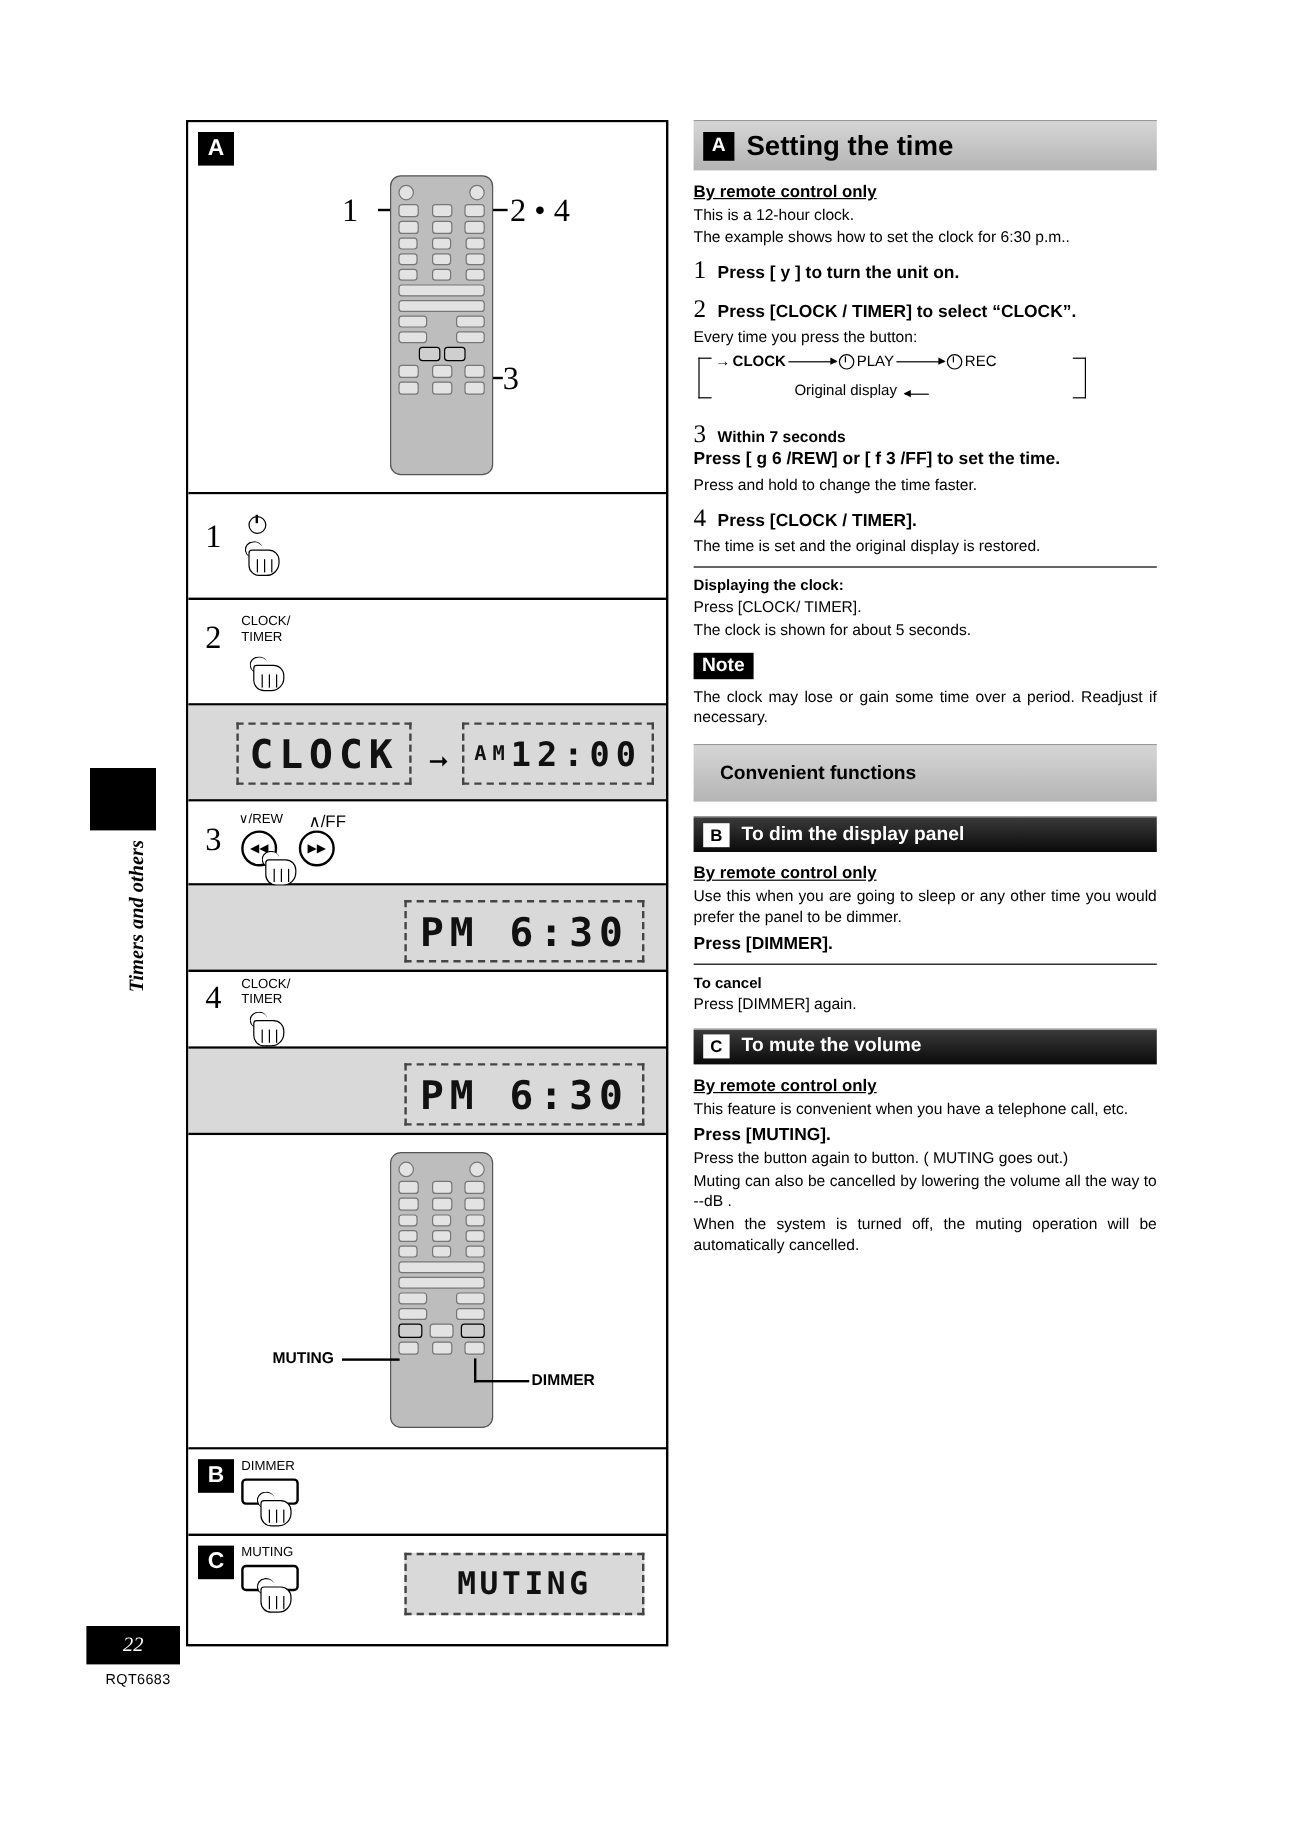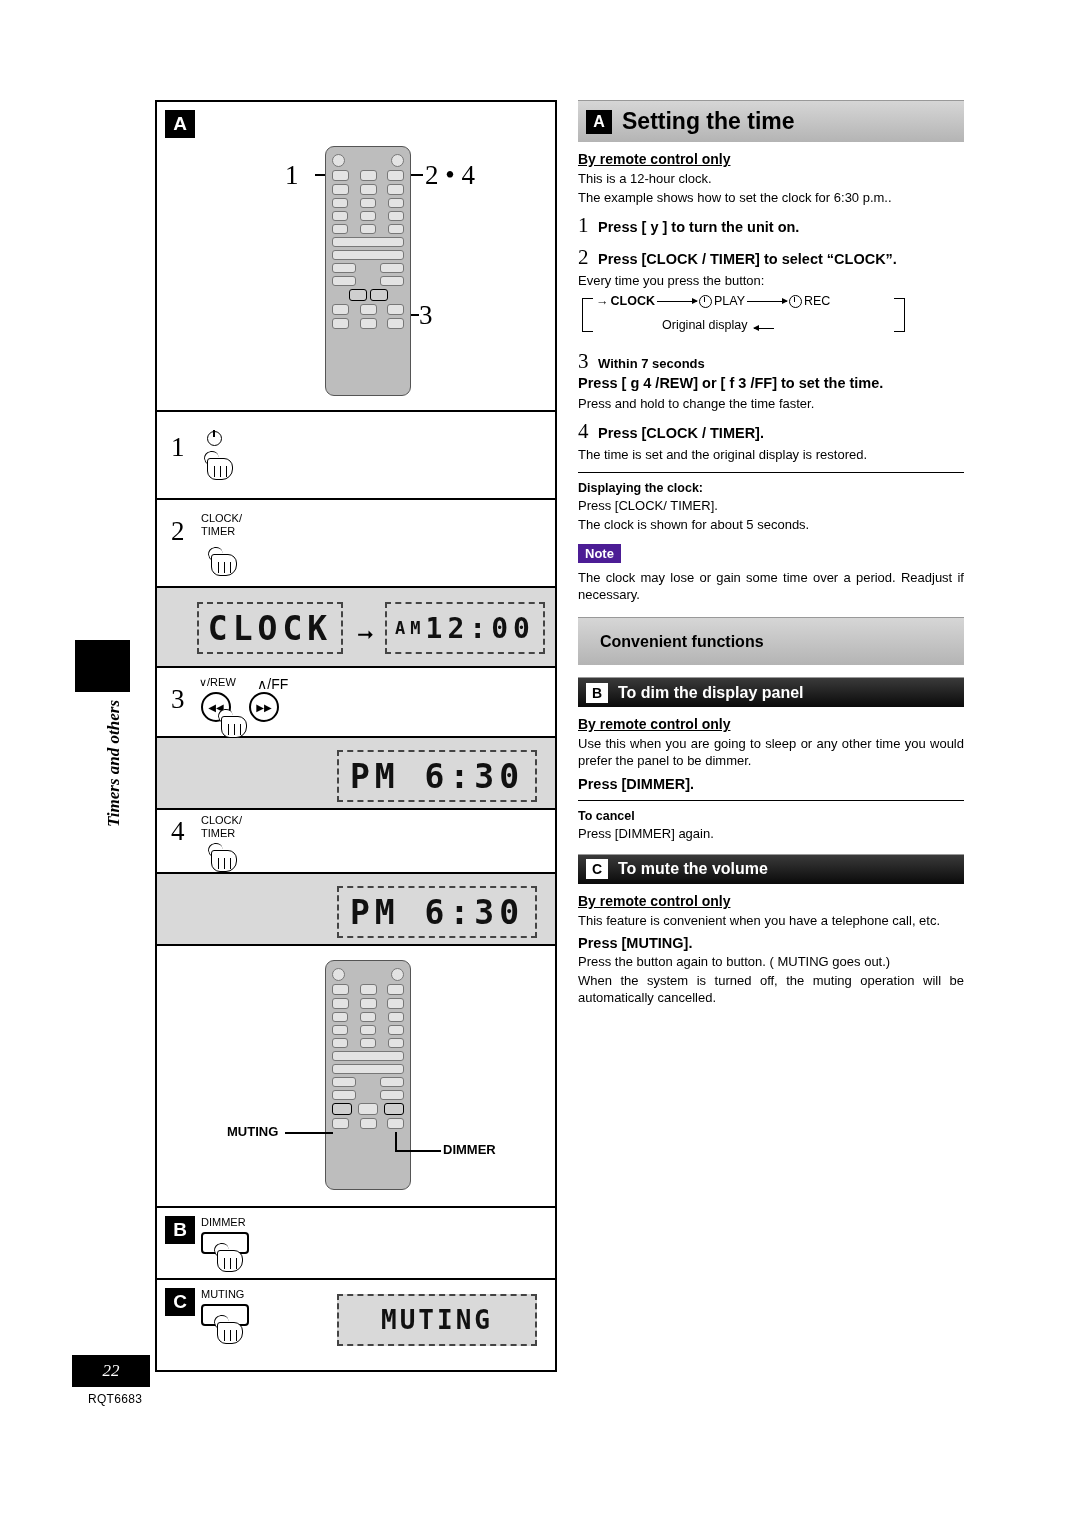--- a/index.html
+++ b/index.html
@@ -226,22 +226,22 @@
   .step-line .t {
     font-weight: bold;
     font-size: 14.5px;
   }
   .sub-indent { }
   .bold-head { font-weight: bold; font-size: 14.5px; margin-top: 6px; }
   .small-bold-head { font-weight: bold; font-size: 12.5px; margin-top: 8px; }
   .hr { border-top: 1px solid #000; margin: 8px 0 0 0; }
   .note-badge {
     display: inline-block;
-    background: #4c1d95; color: #fff;
-    font-size: 13px; font-weight: bold;
+    background: #000000; color: #fff;
+    font-size: 16px; font-weight: bold;
     padding: 2px 7px;
     margin: 9px 0 4px 0;
   }
 
   
   .flow {
     position: relative;
     margin: 5px 0 4px 4px;
     width: 330px;
     height: 48px;
@@ -575,21 +575,21 @@
     <div class="row2">
       <span>Original display</span>
       <span class="arrowleft"></span>
     </div>
   </div>
 
   <div class="step-line">
     <div class="n">3</div>
     <div class="t" style="font-size:13px;">Within 7 seconds</div>
   </div>
-  <div class="sub-indent" style="font-weight:bold; font-size:14.5px; line-height:1.3;">Press [ g      4 /REW] or [ f      3 /FF] to set the time.</div>
+  <div class="sub-indent" style="font-weight:bold; font-size:14.5px; line-height:1.3;">Press [ g      6 /REW] or [ f      3 /FF] to set the time.</div>
   <div class="body-text sub-indent">Press and hold to change the time faster.</div>
 
   <div class="step-line">
     <div class="n">4</div>
     <div class="t">Press [CLOCK / TIMER].</div>
   </div>
   <div class="body-text sub-indent">The time is set and the original display is restored.</div>
 
   <div class="hr"></div>
 
@@ -619,15 +619,16 @@
 
   
   <div class="sec-head dark" style="margin-top:12px;">
     <div class="badge">C</div>
     <div class="title">To mute the volume</div>
   </div>
   <div class="underline-head">By remote control only</div>
   <div class="body-text just">This feature is convenient when you have a telephone call, etc.</div>
   <div class="bold-head">Press [MUTING].</div>
   <div class="body-text just">Press the button again to button. ( MUTING  goes out.)</div>
+  <div class="body-text just">Muting can also be cancelled by lowering the volume all the way to  --dB .</div>
   <div class="body-text just">When the system is turned off, the muting operation will be automatically cancelled.</div>
 
 </div>
 
 </body></html>

